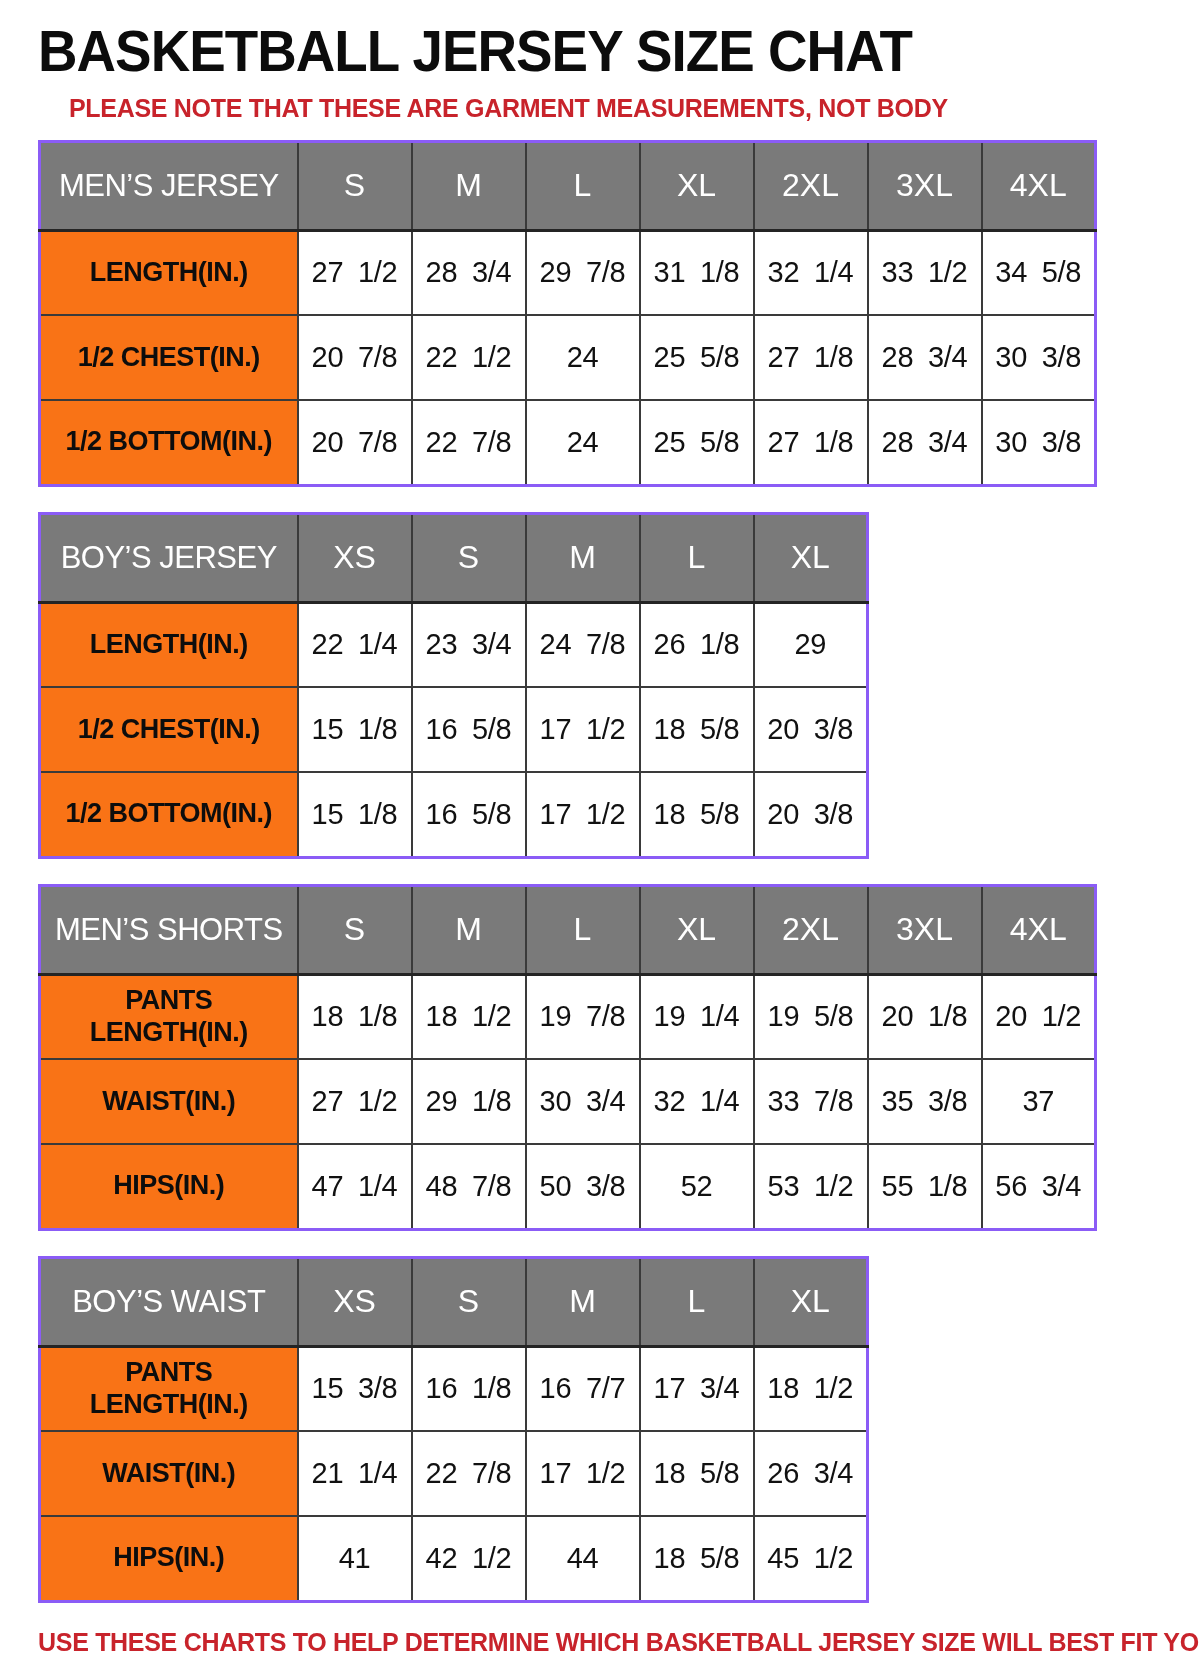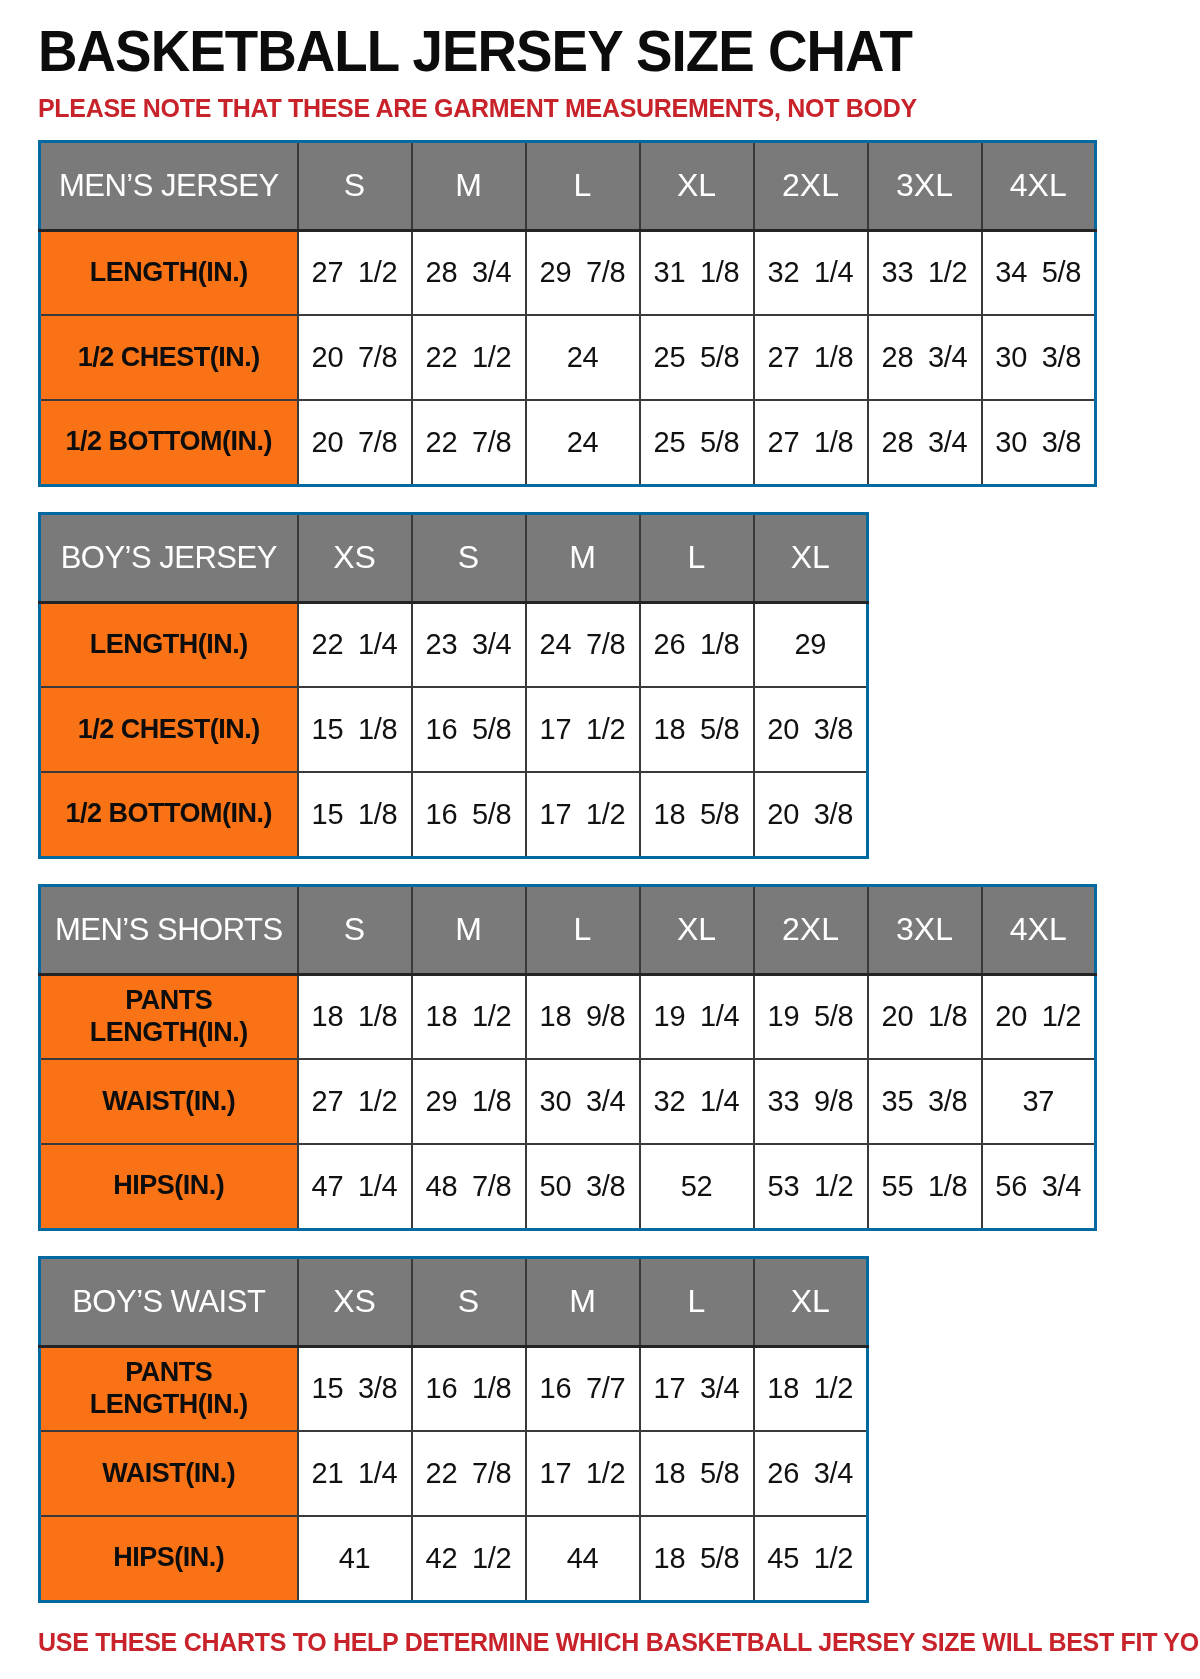--- a/index.html
+++ b/index.html
@@ -26,28 +26,29 @@
     transform: scaleX(0.96);
     transform-origin: left center;
   }
   .note {
     margin-top: 8px;
     color: #c8232b;
     font-weight: bold;
     font-size: 25px;
     letter-spacing: -0.3px;
     line-height: 1.35;
+    margin-left: 31px;
   }
   .tables {
     margin-top: 14px;
   }
   table.size-table {
     border-collapse: collapse;
     table-layout: fixed;
-    border: 3px solid #0369a1;
+    border: 3px solid #8b5cf6;
     margin: 0 0 25px 0;
     background: #ffffff;
   }
   table.size-table.cols-7 { width: 1057px; }
   table.size-table.cols-5 { width: 829px; border-radius: 21px; }
   col.label-col { width: 258px; }
   col.size-col  { width: 114px; }
   .size-table th, .size-table td {
     border: 2px solid #3a3a3a;
     text-align: center;
@@ -225,33 +226,33 @@
             <th class="size-header">2XL</th>
             <th class="size-header">3XL</th>
             <th class="size-header">4XL</th>
           </tr>
         </thead>
         <tbody>
           <tr>
             <th class="row-label">PANTS LENGTH(IN.)</th>
             <td class="value-cell">18 1/8</td>
             <td class="value-cell">18 1/2</td>
-            <td class="value-cell">18 9/8</td>
+            <td class="value-cell">19 7/8</td>
             <td class="value-cell">19 1/4</td>
             <td class="value-cell">19 5/8</td>
             <td class="value-cell">20 1/8</td>
             <td class="value-cell">20 1/2</td>
           </tr>
           <tr>
             <th class="row-label">WAIST(IN.)</th>
             <td class="value-cell">27 1/2</td>
             <td class="value-cell">29 1/8</td>
             <td class="value-cell">30 3/4</td>
             <td class="value-cell">32 1/4</td>
-            <td class="value-cell">33 9/8</td>
+            <td class="value-cell">33 7/8</td>
             <td class="value-cell">35 3/8</td>
             <td class="value-cell">37</td>
           </tr>
           <tr>
             <th class="row-label">HIPS(IN.)</th>
             <td class="value-cell">47 1/4</td>
             <td class="value-cell">48 7/8</td>
             <td class="value-cell">50 3/8</td>
             <td class="value-cell">52</td>
             <td class="value-cell">53 1/2</td>

